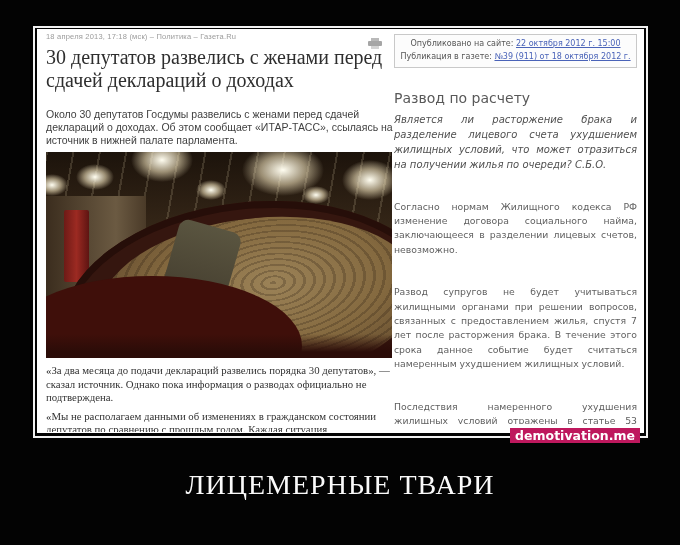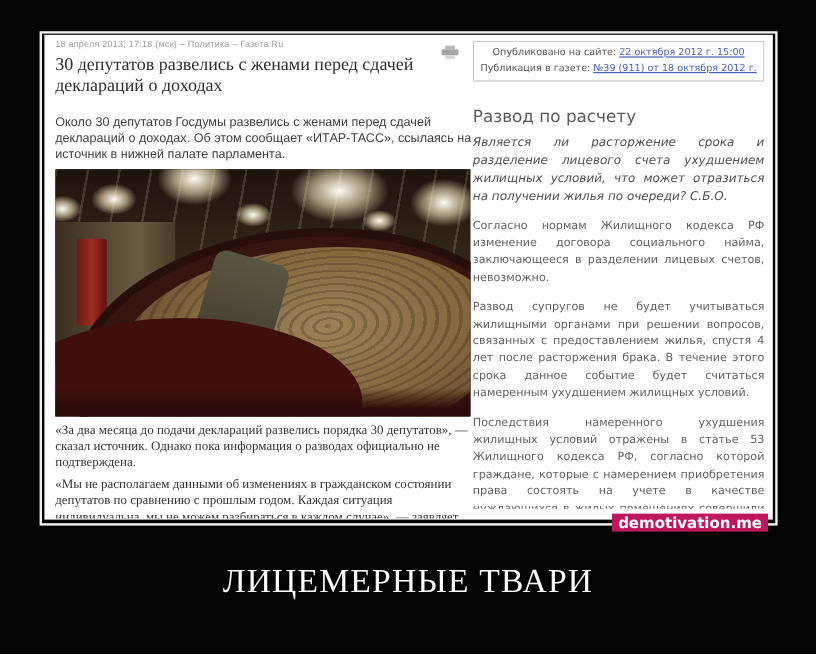--- a/index.html
+++ b/index.html
@@ -19,21 +19,21 @@
   }
   
   .lcol { position:absolute; left:9px; top:3px; width:347px; height:400px; overflow:hidden; }
   .meta { font-size:7.5px; color:#9b9b9b; letter-spacing:.2px; }
   .printer { position:absolute; left:331px; top:9px; width:14px; height:12px; }
   .printer .p-top   { position:absolute; left:3px; top:0;   width:8px;  height:3px; background:#b9b9b9; }
   .printer .p-body  { position:absolute; left:0;   top:3px; width:14px; height:5px; background:#a6a6a6; border-radius:1px; }
   .printer .p-paper { position:absolute; left:3px; top:8px; width:8px;  height:3px; background:#d4d4d4; }
   .h1 {
     margin:5px 0 15px; font-family:"Liberation Serif", serif; font-weight:normal;
-    font-size:15px; line-height:1.17; color:#2e2e2e;
+    font-size:20px; line-height:1.17; color:#2e2e2e;
   }
   .lead { margin:4px 0 0; font-size:10.5px; line-height:1.26; color:#3f3f3f; }
   .mark-red {
     text-decoration-color:#c0392b;
     text-decoration-thickness:1.5px; text-underline-offset:2px;
   }
   .body-p {
     margin:6px 0 0; font-family:"Liberation Serif", serif;
     font-size:10.8px; line-height:1.22; color:#333333;
   }
@@ -74,21 +74,21 @@
     background:linear-gradient(180deg, rgba(30,8,6,0), #2b0c08 75%); }
   
   .rcol { position:absolute; left:357px; top:5px; width:243px; height:390px; overflow:hidden;
     font-family:"DejaVu Sans", sans-serif; }
   .pubbox { border:1px solid #c9c9c9; background:#fcfcfc; padding:3px 2px;
     font-size:8px; line-height:1.6; color:#555; text-align:center; }
   .pubbox a { color:#4a63b8; text-decoration:underline; cursor:pointer; }
   .h2 { margin:22px 0 0; font-size:14px; font-weight:normal; color:#595959; }
   .question { margin:6px 0 0; font-style:italic; font-size:10px; line-height:1.5;
     color:#4f4f4f; text-align:justify; }
-  .r-p { margin:10px 0 0; font-size:9.3px; line-height:1.55; color:#5f5f5f; text-align:justify; }
+  .r-p { margin:28px 0 0; font-size:9.3px; line-height:1.55; color:#5f5f5f; text-align:justify; }
   
   .caption {
     position:absolute; left:0; top:469px; width:680px; text-align:center;
     font-family:"Liberation Serif", serif; font-size:28px; color:#fafafa;
     letter-spacing:1px; z-index:3; white-space:nowrap;
   }
   .watermark {
     position:absolute; top:428px; right:40px; z-index:4;
     background:#be185d; padding:0 5px;
     font-family:"DejaVu Sans", sans-serif; font-size:12.5px; font-weight:bold; color:#fff;
@@ -136,23 +136,23 @@
       <div class="p-body"></div>
       <div class="p-paper"></div>
     </div>
 
     <div class="rcol">
       <div class="pubbox">
         <span>Опубликовано на сайте: </span><a>22 октября 2012 г. 15:00</a><br>
         <span>Публикация в газете: </span><a>№39 (911) от 18 октября 2012 г.</a>
       </div>
       <h2 class="h2">Развод по расчету</h2>
-      <p class="question">Является ли расторжение срока и разделение лицевого счета ухудшением жилищных условий, что может отразиться на получении жилья по очереди? С.Б.О.</p>
+      <p class="question">Является ли расторжение брака и разделение лицевого счета ухудшением жилищных условий, что может отразиться на получении жилья по очереди? С.Б.О.</p>
       <p class="r-p">Согласно нормам Жилищного кодекса РФ изменение договора социального найма, заключающееся в разделении лицевых счетов, невозможно.</p>
-      <p class="r-p"><span class="mark-red">Развод супругов не будет учитываться жилищными органами при решении вопросов, связанных с предоставлением жилья, спустя 4 лет после расторжения брака. В течение этого срока данное событие будет считаться намеренным ухудшением жилищных условий.</span></p>
+      <p class="r-p"><span class="mark-red">Развод супругов не будет учитываться жилищными органами при решении вопросов, связанных с предоставлением жилья, спустя 7 лет после расторжения брака. В течение этого срока данное событие будет считаться намеренным ухудшением жилищных условий.</span></p>
       <p class="r-p">Последствия намеренного ухудшения жилищных условий отражены в статье 53 Жилищного кодекса РФ, согласно которой граждане, которые с намерением приобретения права состоять на учете в качестве нуждающихся в жилых помещениях совершили действия, в результате которых такие граждане могут быть признаны нуждающимися в жилых помещениях, принимаются на учет в качестве нуждающихся в жилых помещениях не ранее чем через пять лет со дня совершения указанных намеренных действий.</p>
     </div>
 
   </div>
 
   <div class="watermark">demotivation.me</div>
 
   <div class="caption">ЛИЦЕМЕРНЫЕ ТВАРИ</div>
 
 </div>

